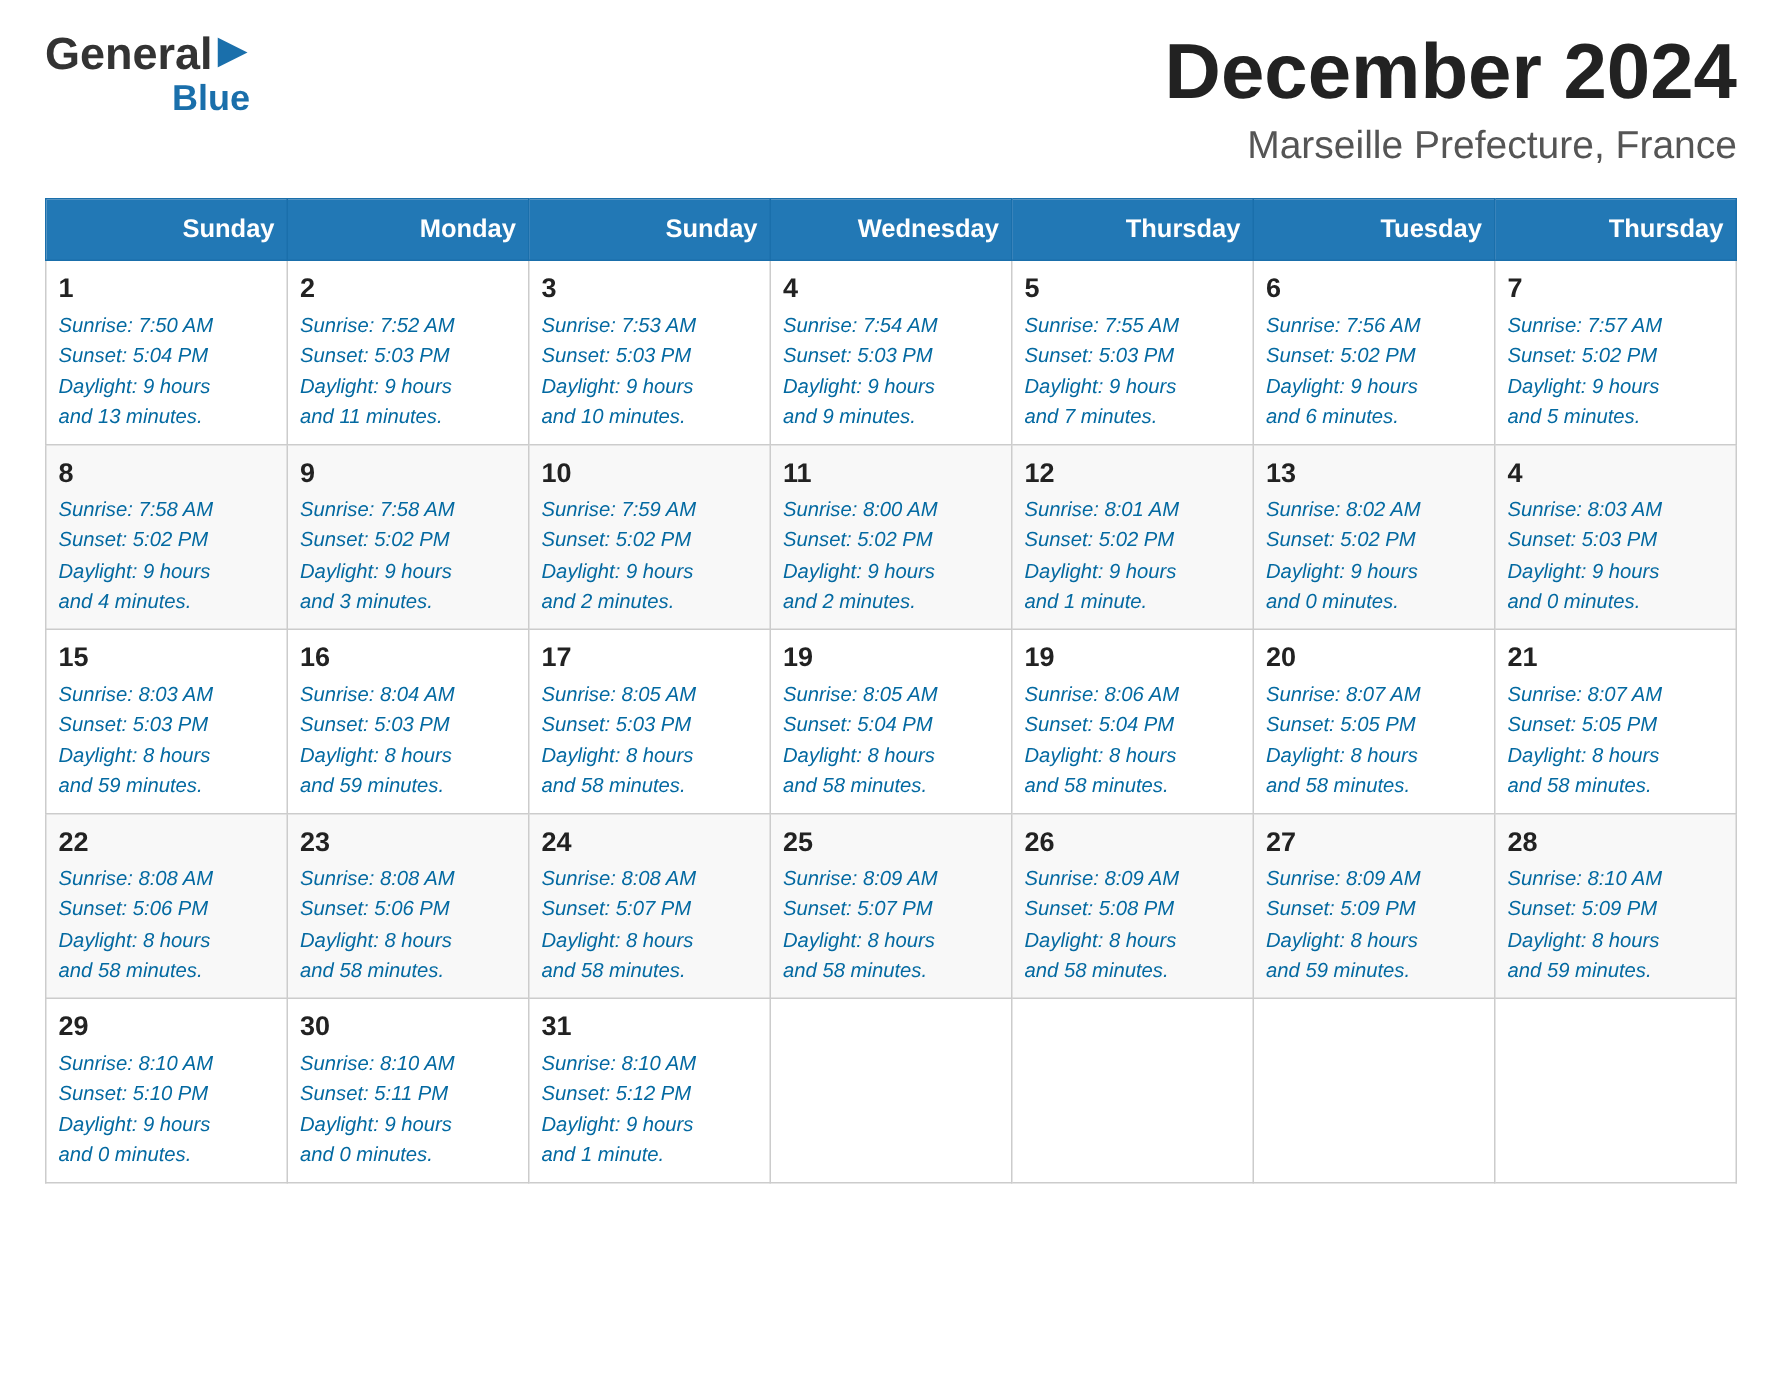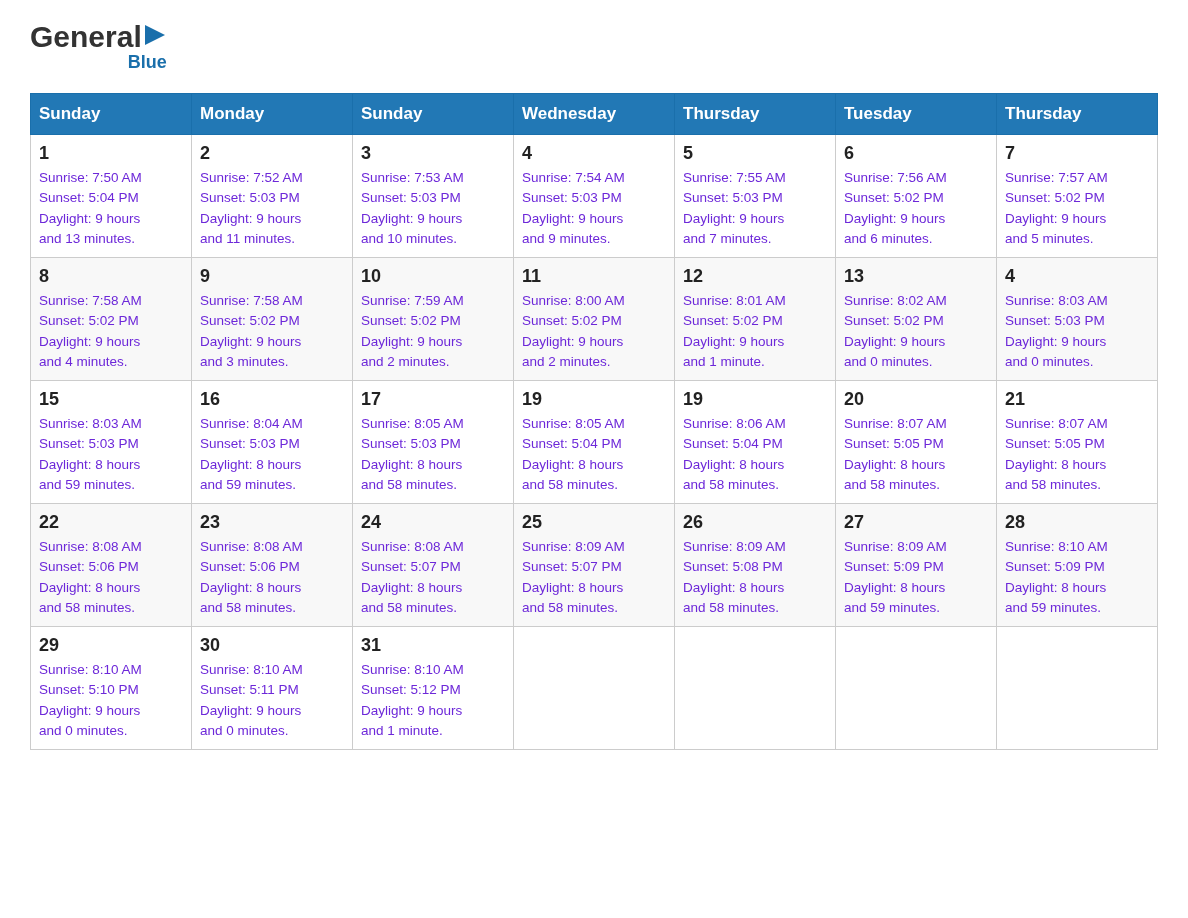--- a/index.html
+++ b/index.html
@@ -39,21 +39,21 @@
       width: 100%;
       border-collapse: collapse;
       table-layout: fixed;
     }
     thead tr th {
       background-color: #2278b5;
       color: white;
       font-size: 17px;
       font-weight: bold;
       padding: 10px 8px;
-      text-align: left;
+      text-align: right;
       border: 1px solid #1a6fab;
     }
     tbody tr td {
       vertical-align: top;
       padding: 8px;
       border: 1px solid #ccc;
       font-size: 13.5px;
       color: #333;
       background: #fff;
       height: 110px;
@@ -63,47 +63,52 @@
     }
     .day-num {
       font-size: 18px;
       font-weight: bold;
       color: #222;
       margin-bottom: 4px;
     }
     .day-info {
       line-height: 1.5;
       font-size: 13.5px;
-      color: #6d28d9;
+      color: #0369a1;
+      font-style: italic;
     }
     tbody tr td:empty {
       background: #fff;
     }
     .logo-general-row {
       display: flex;
       align-items: center;
     }
     .logo-g { font-size: 30px; font-weight: bold; color: #333; }
-    .logo-blue-text { font-size: 18px; font-weight: bold; color: #1a6fab; margin-top: -2px; }
+    .logo-blue-text { font-size: 24px; font-weight: bold; color: #1a6fab; margin-top: -2px; }
   </style>
 </head>
 <body>
 
 <div class="header">
   <div class="logo">
     <div class="logo-general-row">
       <span class="logo-g">General</span>
       <span style="display:inline-block; margin-left:3px; vertical-align:middle;">
         <svg width="22" height="24" viewBox="0 0 22 24">
           <polygon points="0,2 0,22 20,12" fill="#1a6fab"></polygon>
         </svg>
       </span>
     </div>
     <div class="logo-blue-text">Blue</div>
   </div>
+  <div class="title-section">
+    <div class="month-title">December 2024</div>
+    <div class="subtitle">Marseille Prefecture, France</div>
+  </div>
 </div>
 
 <table>
   <thead>
     <tr>
     <th>Sunday</th>
         <th>Monday</th>
         <th>Sunday</th>
         <th>Wednesday</th>
         <th>Thursday</th>

